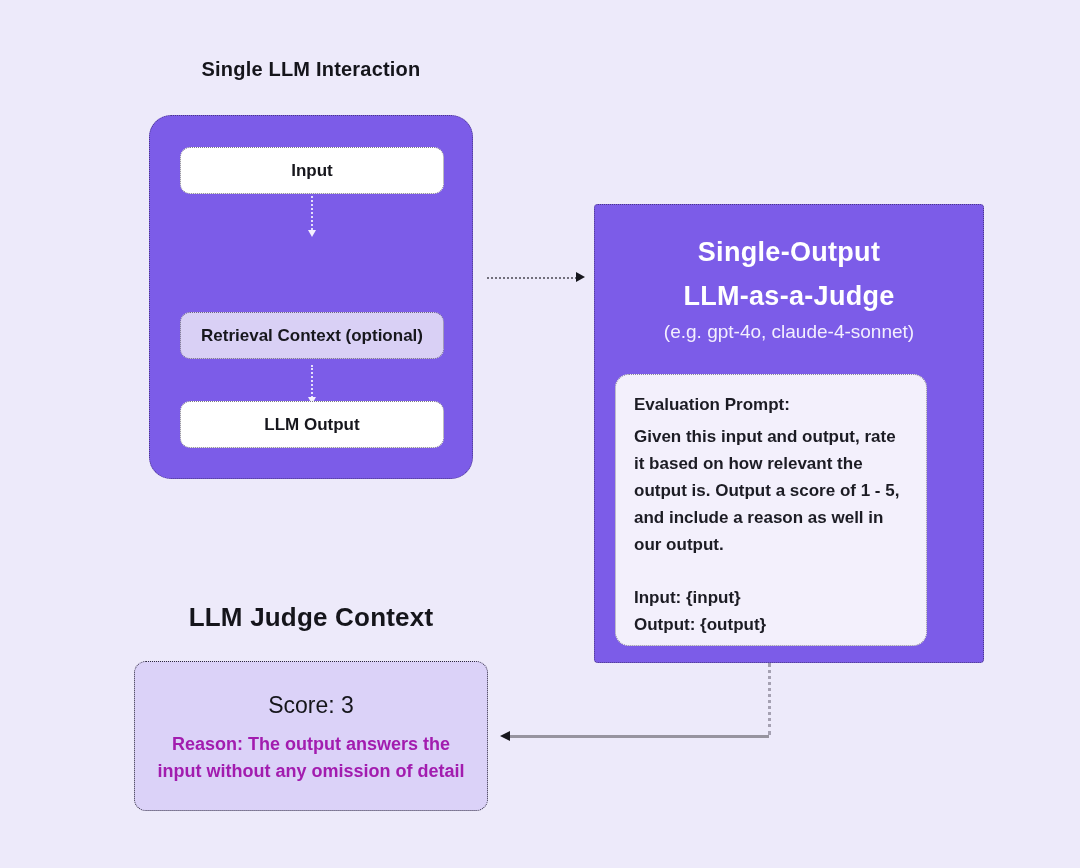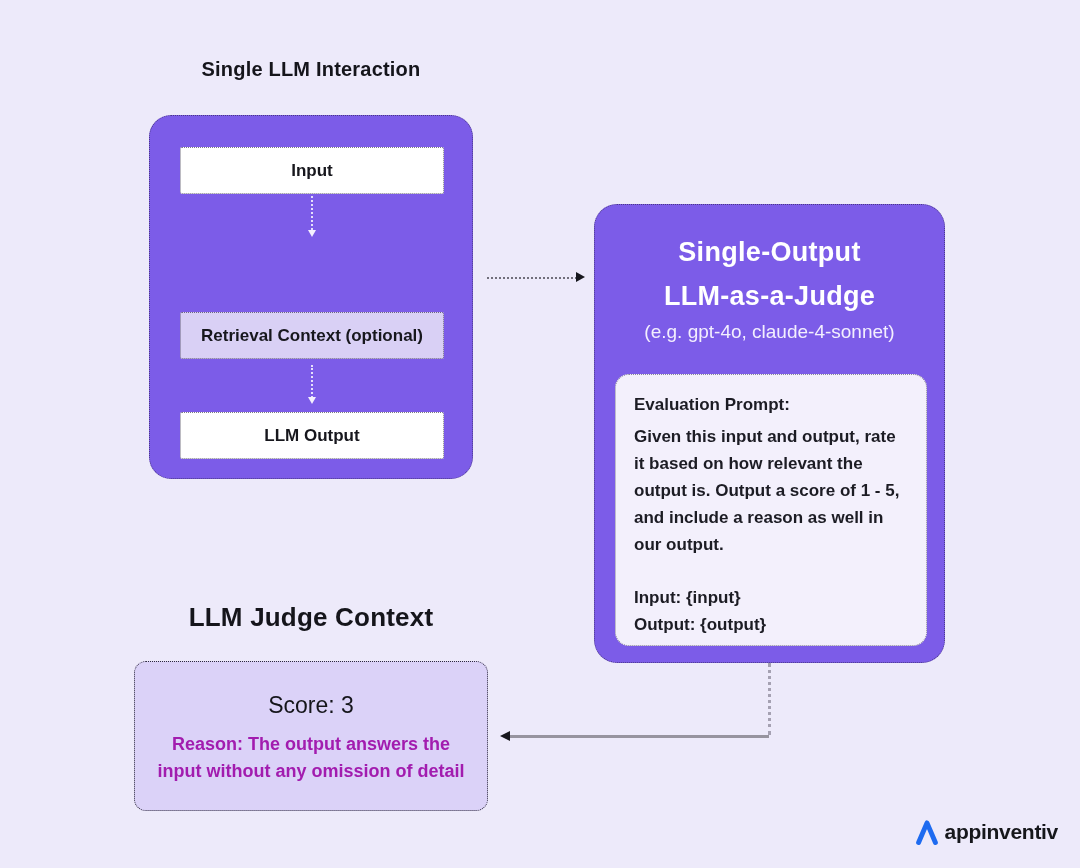--- a/index.html
+++ b/index.html
@@ -15,27 +15,27 @@
     position:absolute; left:149px; top:58px; width:324px;
     text-align:center; font-size:20px; font-weight:700; color:#15151b;
     letter-spacing:.2px;
   }
   .left-panel{
     position:absolute; left:149px; top:115px; width:324px; height:364px;
     background:#7C5CE8; border-radius:22px; border:1px dotted rgba(35,30,55,.55);
   }
   .step{
     position:absolute; left:30px; width:264px; height:47px;
-    border-radius:2px; border:1px dotted rgba(35,30,55,.6);
+    border-radius:10px; border:1px dotted rgba(35,30,55,.6);
     display:flex; align-items:center; justify-content:center;
     font-size:17px; font-weight:600; color:#17171d;
   }
   .step.white{ background:#FFFFFF; }
   .step.lav{ background:#D9D0F5; }
-  .step-1{ top:31px; } .step-2{ top:123px; } .step-3{ top:196px; } .step-4{ top:296px; }
+  .step-1{ top:31px; } .step-2{ top:123px; } .step-3{ top:196px; } .step-4{ top:285px; }
 
   .v-arrow{
     position:absolute; left:161px; width:0;
     border-left:2px dotted #E5DFFB;
   }
   .v-arrow .head{
     position:absolute; bottom:-7px; left:-5px; width:0; height:0;
     border:4px solid transparent; border-top:7px solid #F4F0FE;
   }
   .v-arrow-1{ top:80px; height:38px; }
@@ -46,22 +46,22 @@
     position:absolute; left:487px; top:277px; width:90px; height:0;
     border-top:2px dotted #716F7B;
   }
   .h-arrow-head{
     position:absolute; left:576px; top:272px; width:0; height:0;
     border:5px solid transparent; border-left:9px solid #17171d;
   }
 
   
   .judge-panel{
-    position:absolute; left:594px; top:204px; width:351px; height:459px;
-    background:#7C5CE8; border-radius:23px; border:1px dotted rgba(35,30,55,.55);
+    position:absolute; left:594px; top:204px; width:390px; height:459px;
+    background:#7C5CE8; border-radius:4px; border:1px dotted rgba(35,30,55,.55);
   }
   .judge-title{
     position:absolute; left:0; width:100%; text-align:center;
     font-size:27px; font-weight:700; color:#FFFFFF; letter-spacing:.3px;
   }
   .judge-title.l1{ top:32px; }
   .judge-title.l2{ top:76px; }
   .judge-subtitle{
     position:absolute; left:0; top:116px; width:100%; text-align:center;
     font-size:19px; font-weight:500; color:#F3EFFE;
@@ -163,20 +163,14 @@
     <div class="verdict-reason">
       <span>Reason: The output answers the</span><br>
       <span>input without any omission of detail</span>
     </div>
   </div>
 
   <div class="elbow-v"></div>
   <div class="elbow-h"></div>
   <div class="elbow-head"></div>
 
-  <div class="brand">
-    <svg class="brand-icon" viewBox="0 0 40 44">
-      <path d="M8 37 L20 9 L32 37" fill="none" stroke="#1E6BF0" stroke-width="7" stroke-linejoin="round" stroke-linecap="round"></path>
-    </svg>
-    <span class="brand-text">appinventiv</span>
-  </div>
 
 </div>
 
 </body></html>

